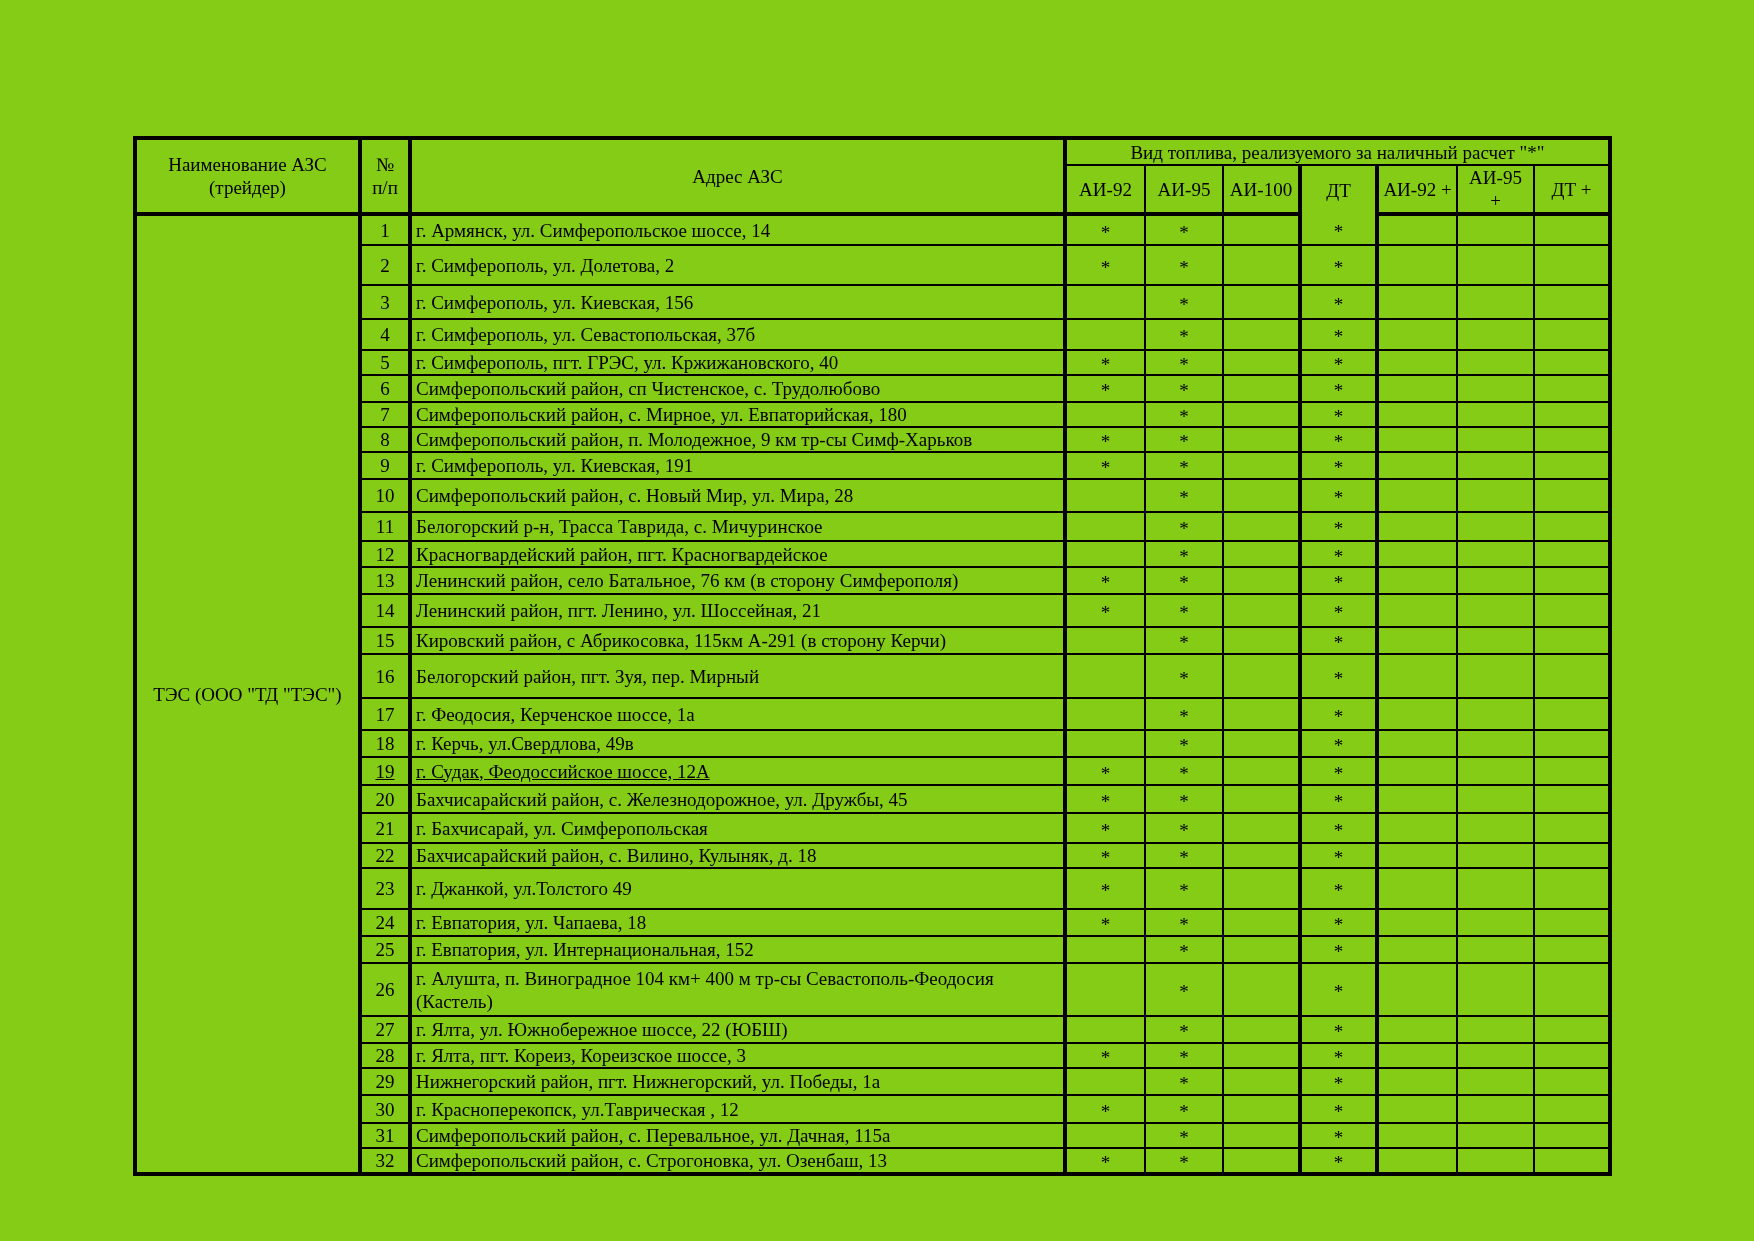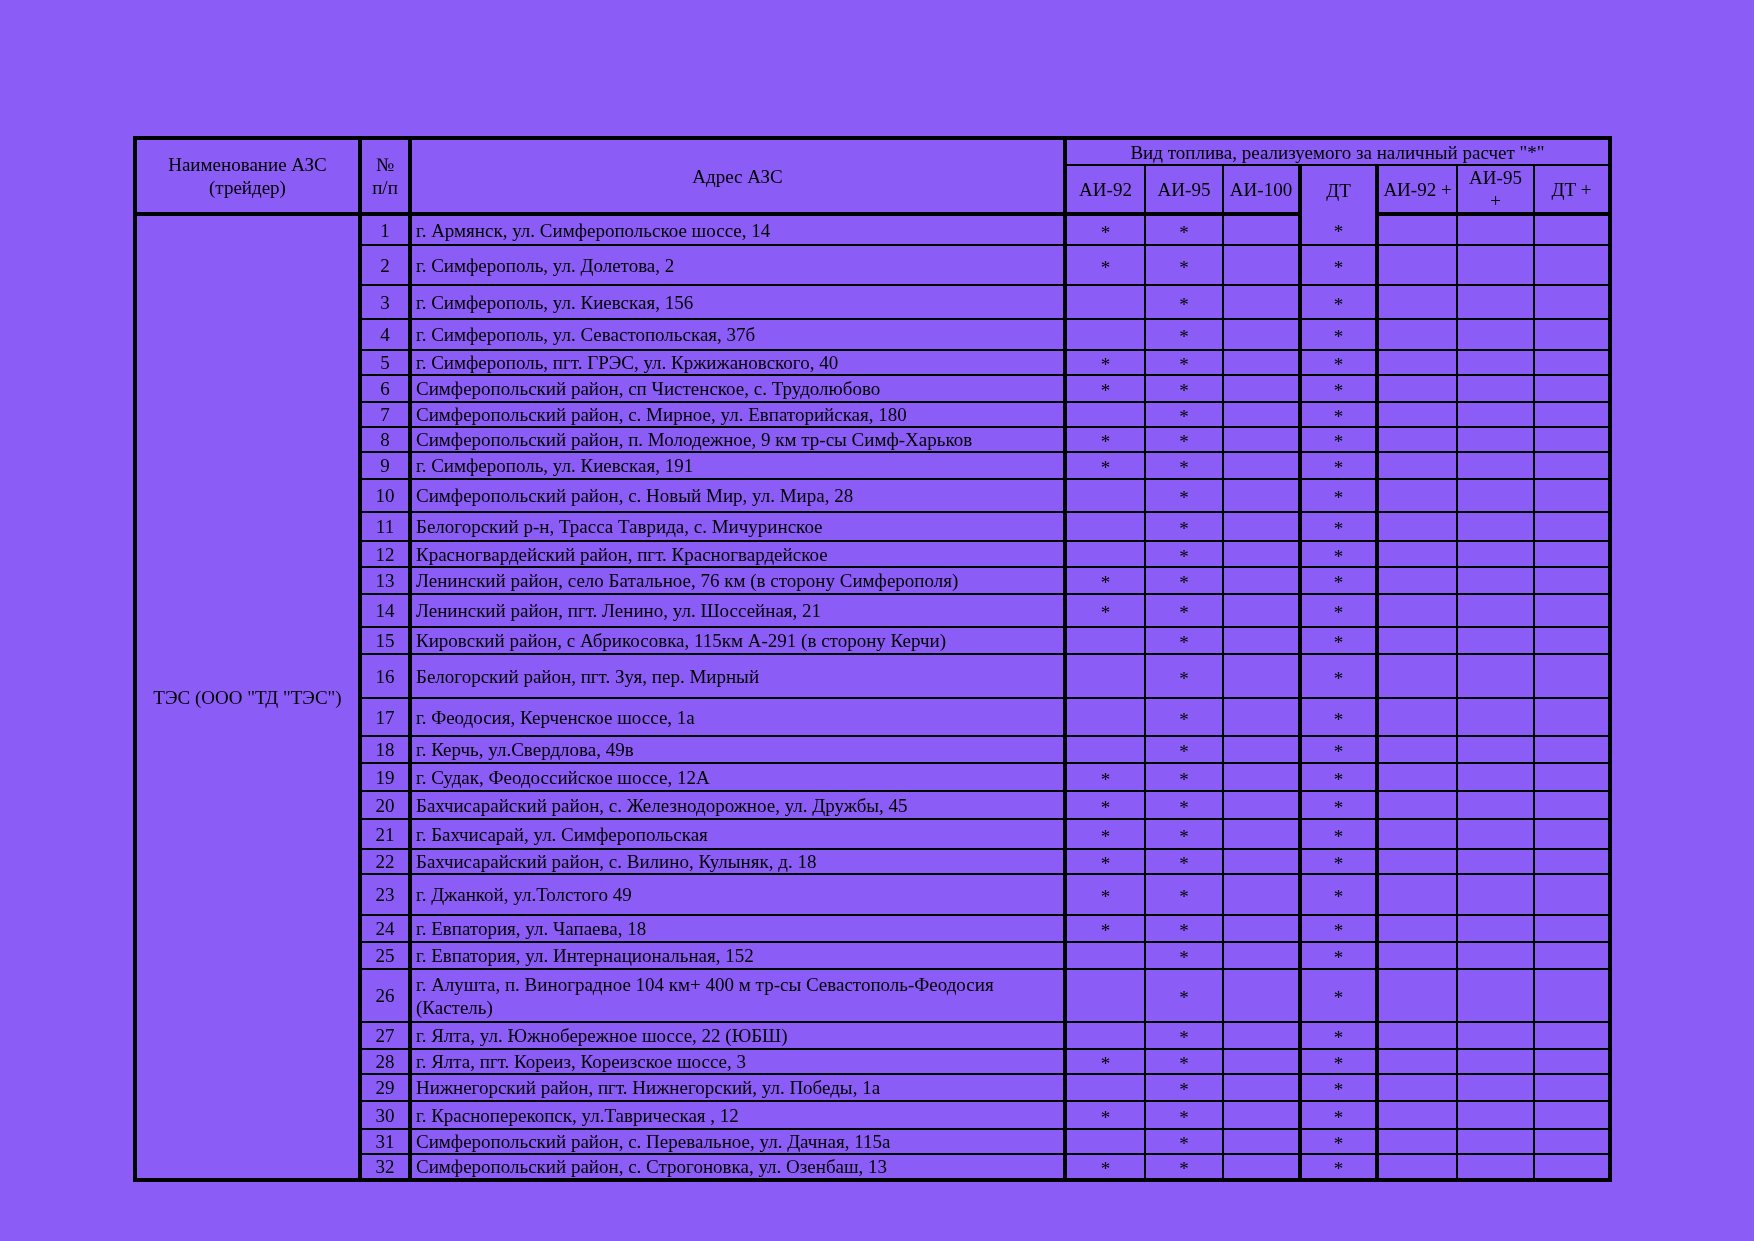--- a/index.html
+++ b/index.html
@@ -1,21 +1,21 @@
 <!DOCTYPE html>
 <html><head>
 <meta charset="utf-8">
 <style>
   html,body { margin:0; padding:0; background:#ffffff; }
   body {
     width:1754px; height:1241px; position:relative; overflow:hidden;
     font-family:"Liberation Serif","DejaVu Serif",serif;
     color:#000;
   }
-  .sheet { position:absolute; inset:0; background:#8b5cf6; }
+  .sheet { position:absolute; inset:0; background:#84cc16; }
   table.azs {
     position:absolute; left:133px; top:136px;
     width:1475px;
     border-collapse:collapse; table-layout:fixed;
     font-size:19px; line-height:23px;
   }
   table.azs th, table.azs td {
     border:2px solid #000;
     padding:0 4px;
     vertical-align:middle;
@@ -255,21 +255,21 @@
           <td class="num thL thR">16</td>
           <td class="addr thR">Белогорский район, пгт. Зуя, пер. Мирный</td>
           <td class="fuel thL"></td>
           <td class="fuel"><span class="ast">*</span></td>
           <td class="fuel"></td>
           <td class="fuel thL thR"><span class="ast">*</span></td>
           <td class="fuel"></td>
           <td class="fuel"></td>
           <td class="fuel"></td>
         </tr>
-        <tr style="height: 38px;">
+        <tr style="height: 32px;">
           <td class="num thL thR">17</td>
           <td class="addr thR">г. Феодосия, Керченское шоссе, 1а</td>
           <td class="fuel thL"></td>
           <td class="fuel"><span class="ast">*</span></td>
           <td class="fuel"></td>
           <td class="fuel thL thR"><span class="ast">*</span></td>
           <td class="fuel"></td>
           <td class="fuel"></td>
           <td class="fuel"></td>
         </tr>
@@ -277,21 +277,21 @@
           <td class="num thL thR">18</td>
           <td class="addr thR">г. Керчь, ул.Свердлова, 49в</td>
           <td class="fuel thL"></td>
           <td class="fuel"><span class="ast">*</span></td>
           <td class="fuel"></td>
           <td class="fuel thL thR"><span class="ast">*</span></td>
           <td class="fuel"></td>
           <td class="fuel"></td>
           <td class="fuel"></td>
         </tr>
-        <tr style="height: 28px;">
+        <tr style="height: 28px; text-decoration: underline;">
           <td class="num thL thR">19</td>
           <td class="addr thR">г. Судак, Феодоссийское шоссе, 12А</td>
           <td class="fuel thL"><span class="ast">*</span></td>
           <td class="fuel"><span class="ast">*</span></td>
           <td class="fuel"></td>
           <td class="fuel thL thR"><span class="ast">*</span></td>
           <td class="fuel"></td>
           <td class="fuel"></td>
           <td class="fuel"></td>
         </tr>

